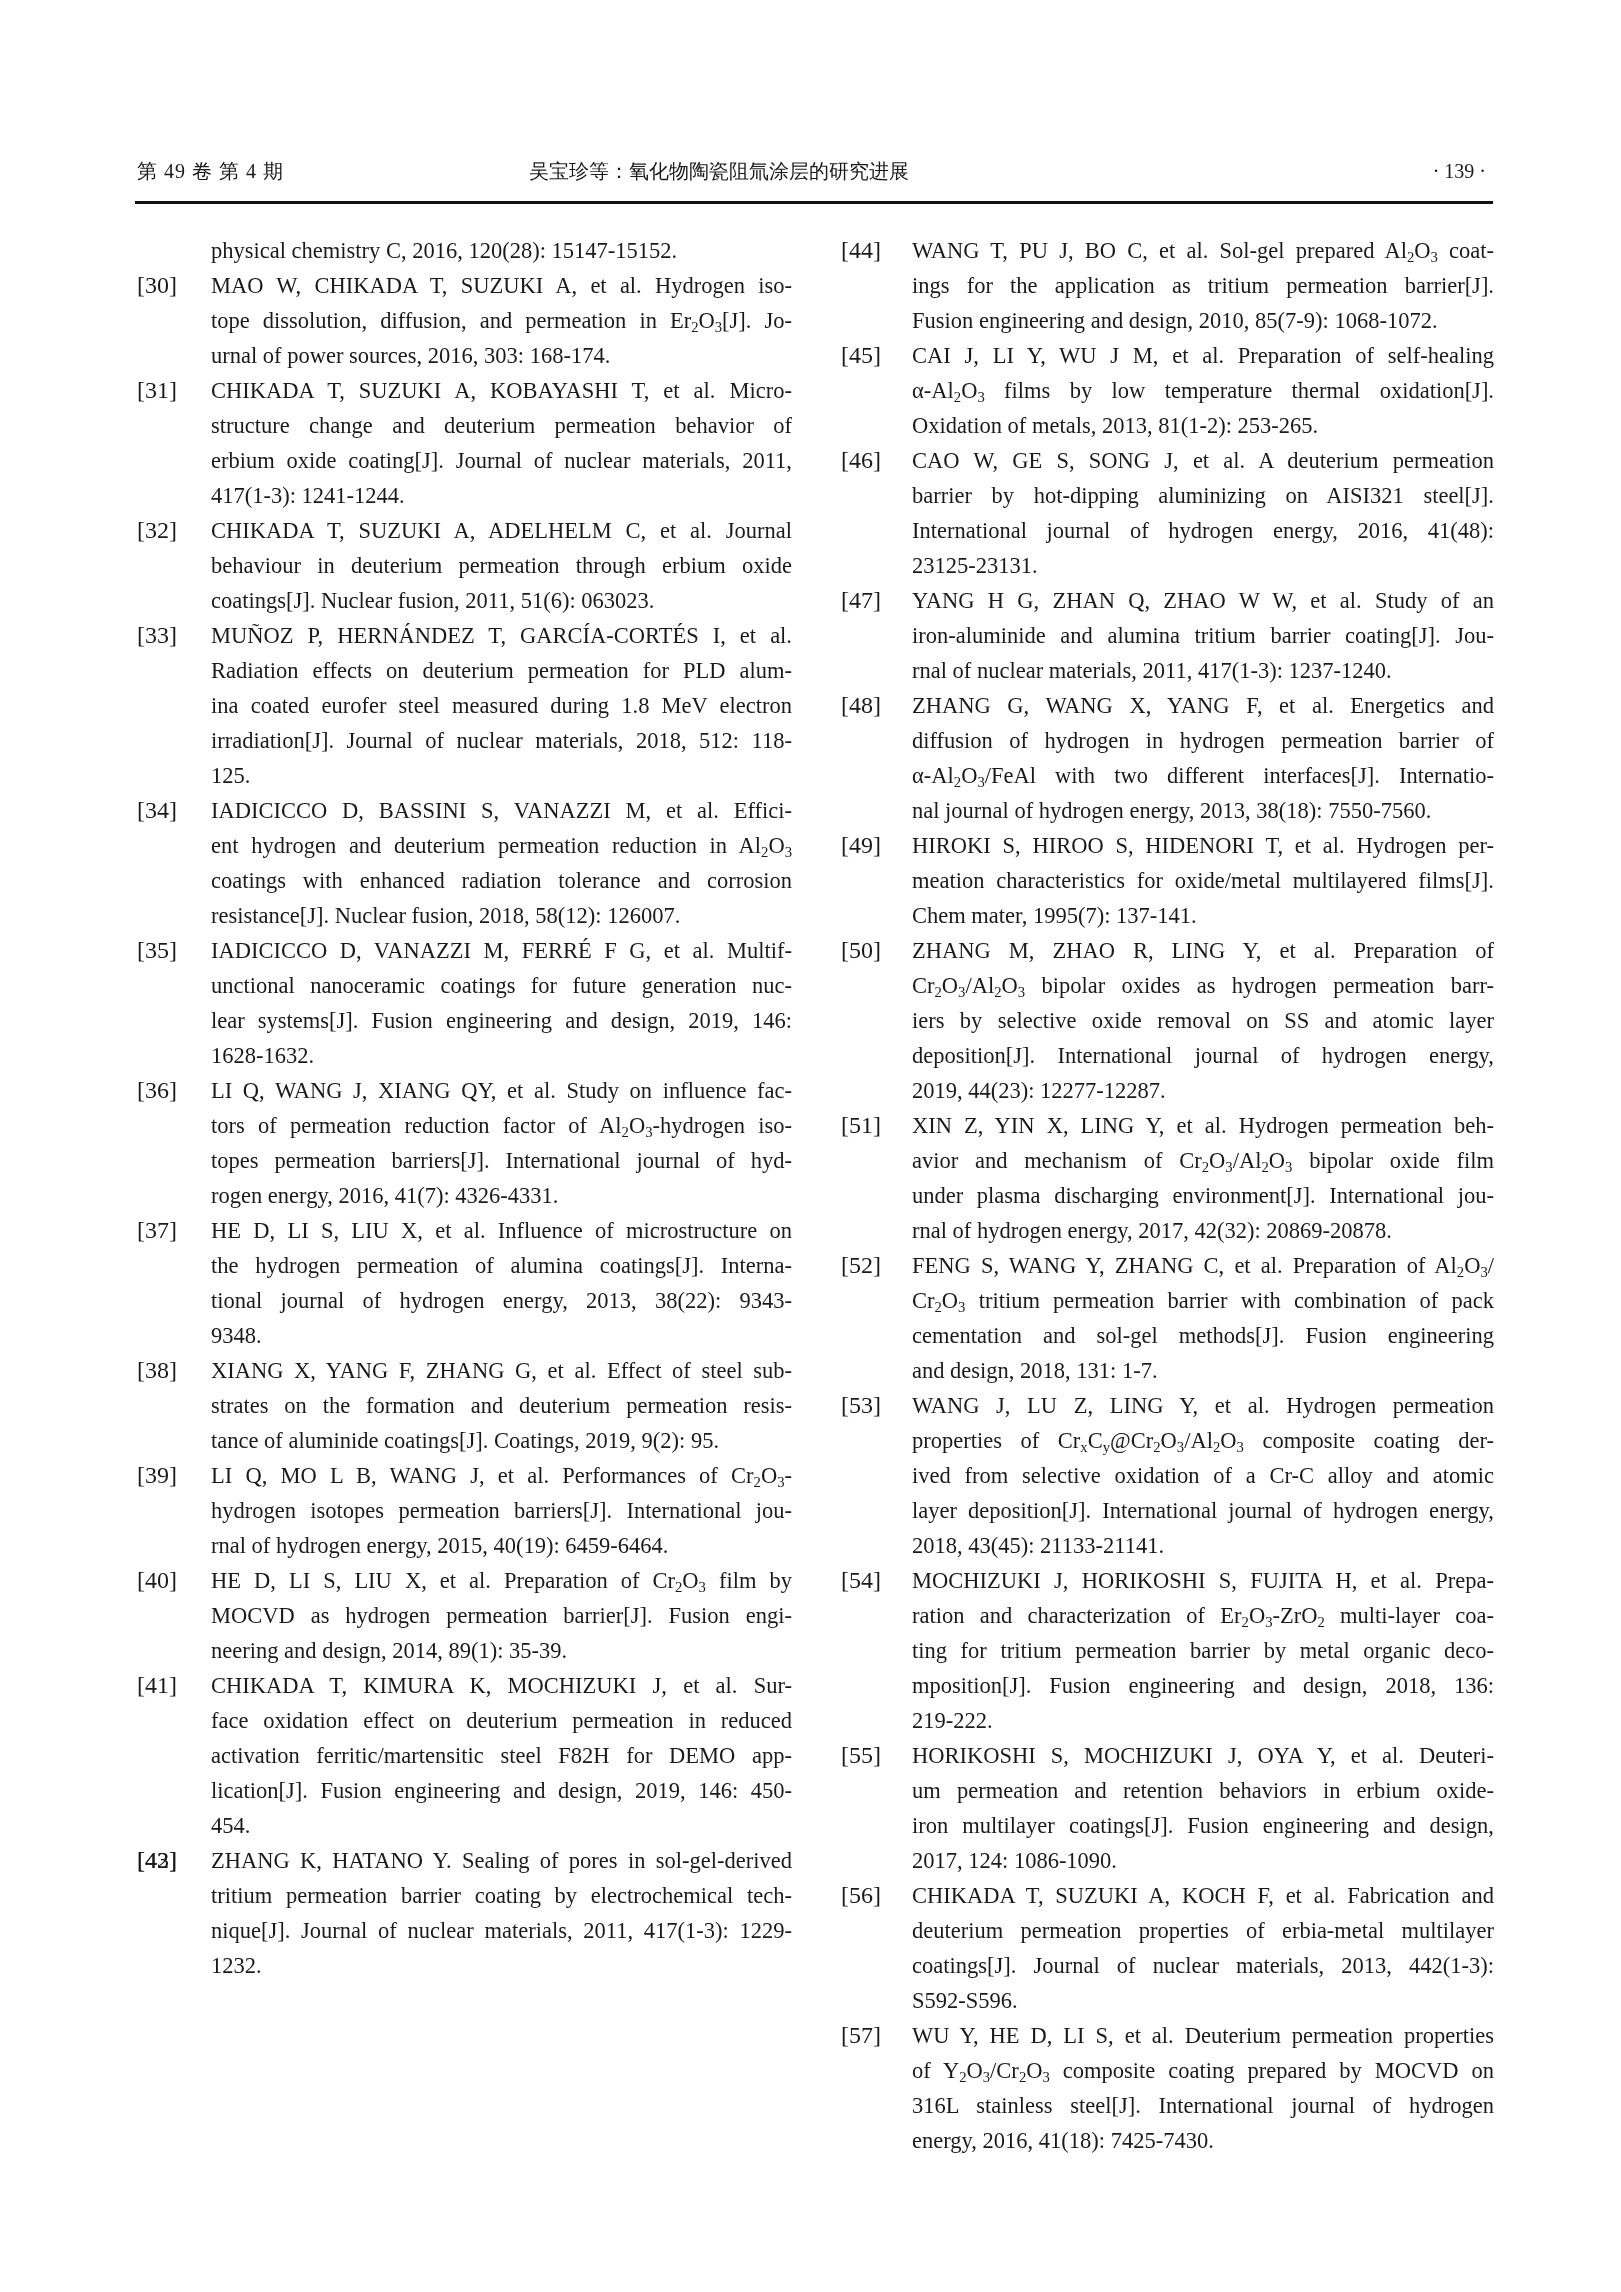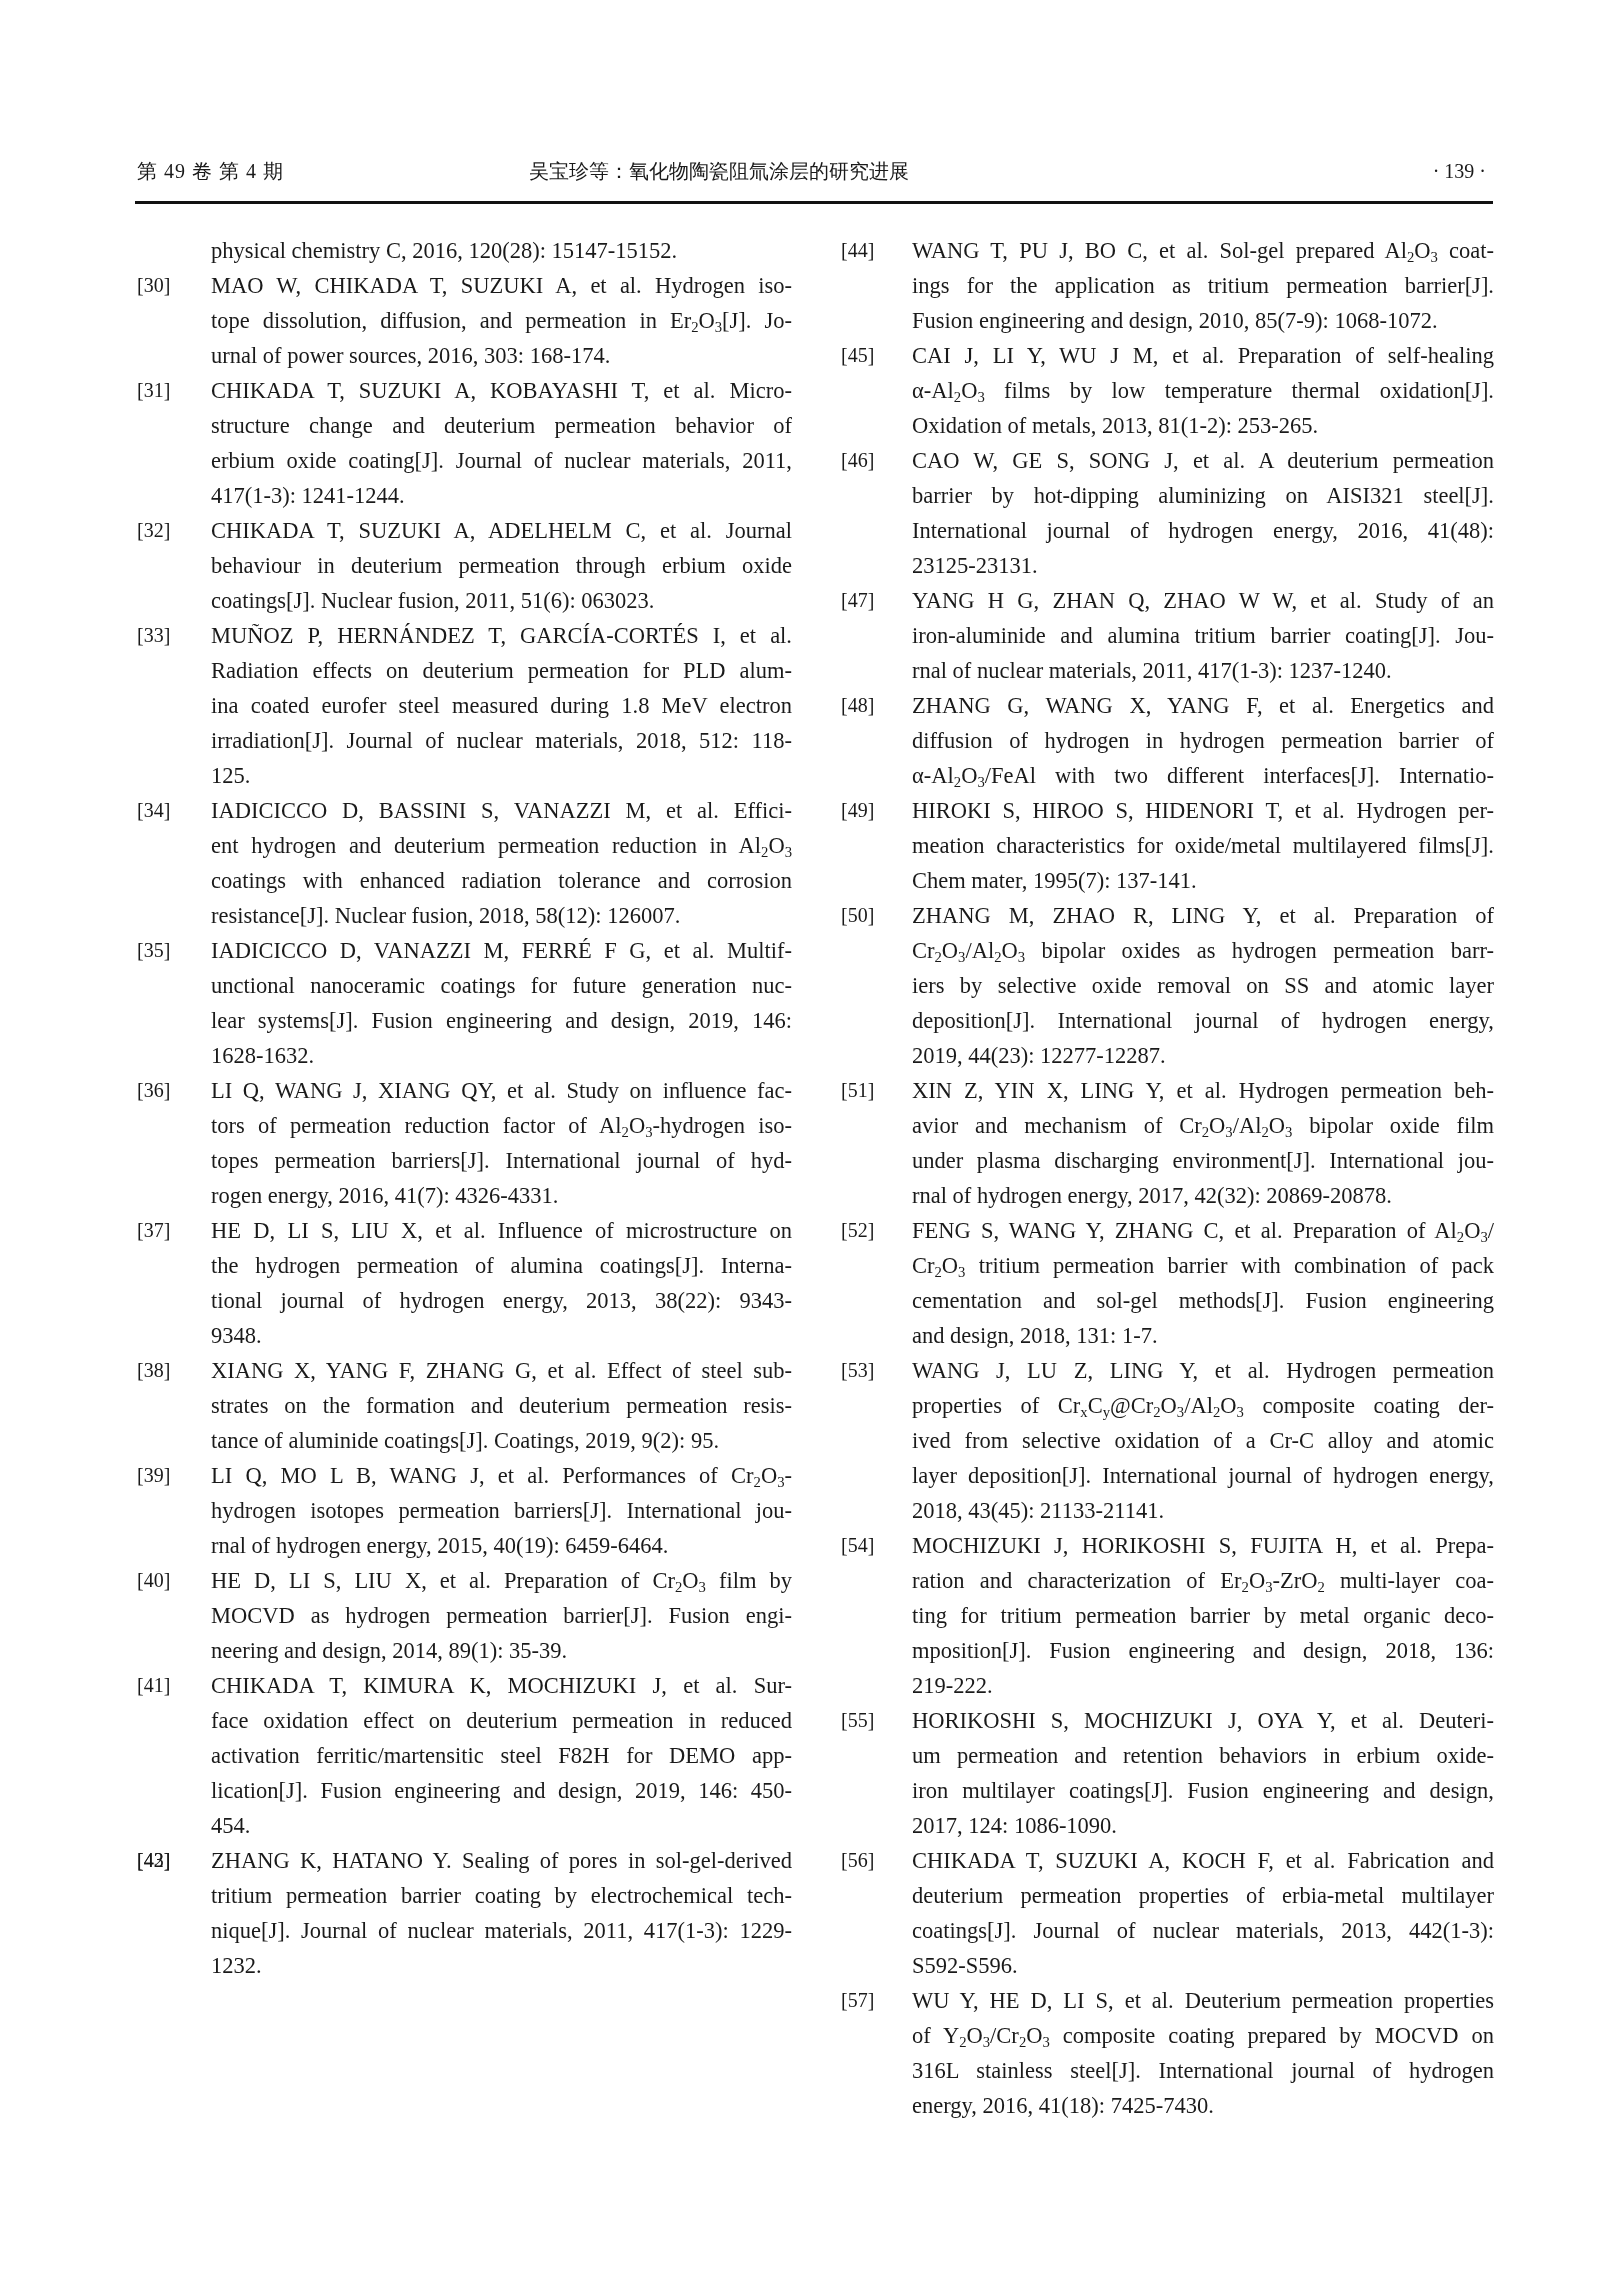--- a/index.html
+++ b/index.html
@@ -7,21 +7,21 @@
          font-family:"Liberation Serif","DejaVu Serif",serif; color:#1a1a1a; }
   .hdr { position:absolute; top:157px; font-size:20px; line-height:29px; }
   .hdr-left { left:137px; letter-spacing:1px; }
   .hdr-center { left:0; width:1438px; text-align:center; top:157px; }
   .hdr-right { right:135px; }
   .rule { position:absolute; left:135px; width:1358px; top:201px; height:2.9px; background:#111; }
   .col { position:absolute; top:233px; width:706px; }
   .col-left { left:137px; }
   .col-right { left:841px; }
   .ref { position:relative; }
-  .ref-num { position:absolute; left:0; top:0; font-size:20px; line-height:35px; width:69px; }
+  .ref-num { position:absolute; left:0; top:0; font-size:24px; line-height:35px; width:69px; }
   .ref-body { margin-left:74px; width:581px; }
   .col-right .ref-body { margin-left:71px; width:582px; }
   .line { font-size:22.5px; line-height:35px; height:35px; white-space:nowrap;
           text-align:justify; text-align-last:justify; overflow:visible; }
   .line.last { text-align-last:left; }
   sub { font-size:14.7px; line-height:0; vertical-align:-3.9px; }
 </style>
 </head>
 <body>
 
@@ -187,20 +187,21 @@
         <div class="line">iron-aluminide and alumina tritium barrier coating[J]. Jou-</div>
         <div class="line last">rnal of nuclear materials, 2011, 417(1-3): 1237-1240.</div>
       </div>
     </div>
     <div class="ref">
       <div class="ref-num">[48]</div>
       <div class="ref-body">
         <div class="line">ZHANG G, WANG X, YANG F, et al. Energetics and</div>
         <div class="line">diffusion of hydrogen in hydrogen permeation barrier of</div>
         <div class="line">α-Al<sub>2</sub>O<sub>3</sub>/FeAl with two different interfaces[J]. Internatio-</div>
+        <div class="line last">nal journal of hydrogen energy, 2013, 38(18): 7550-7560.</div>
       </div>
     </div>
     <div class="ref">
       <div class="ref-num">[49]</div>
       <div class="ref-body">
         <div class="line">HIROKI S, HIROO S, HIDENORI T, et al. Hydrogen per-</div>
         <div class="line">meation characteristics for oxide/metal multilayered films[J].</div>
         <div class="line last">Chem mater, 1995(7): 137-141.</div>
       </div>
     </div>

